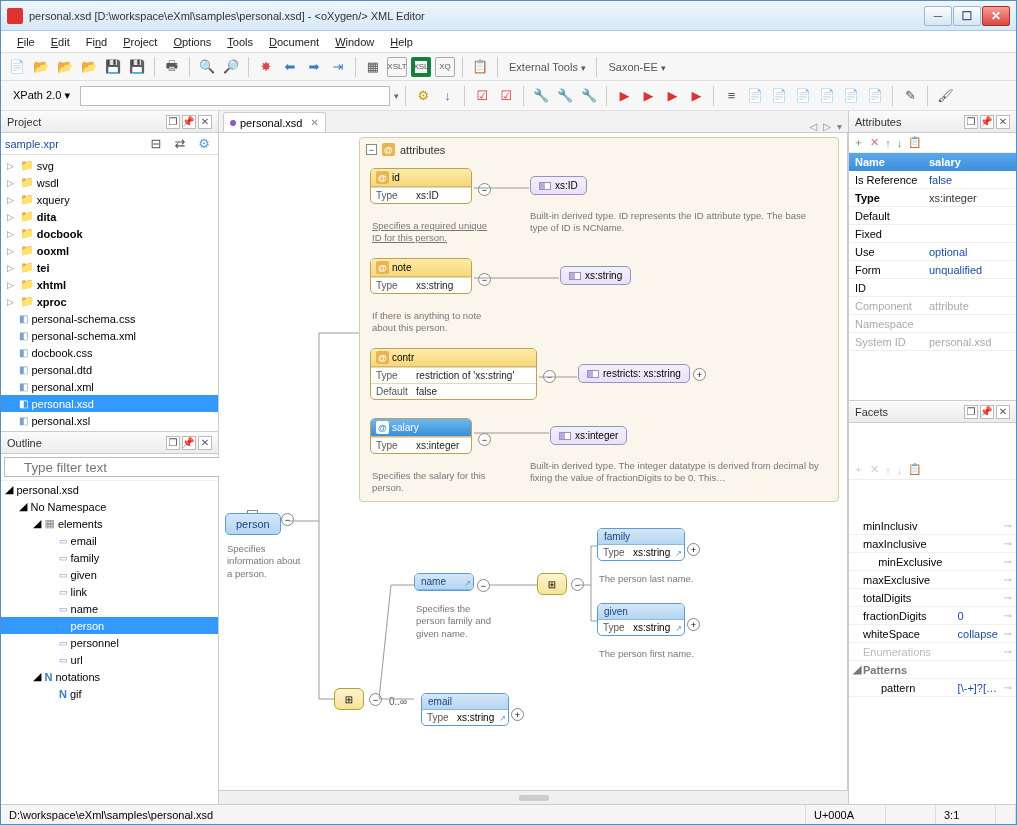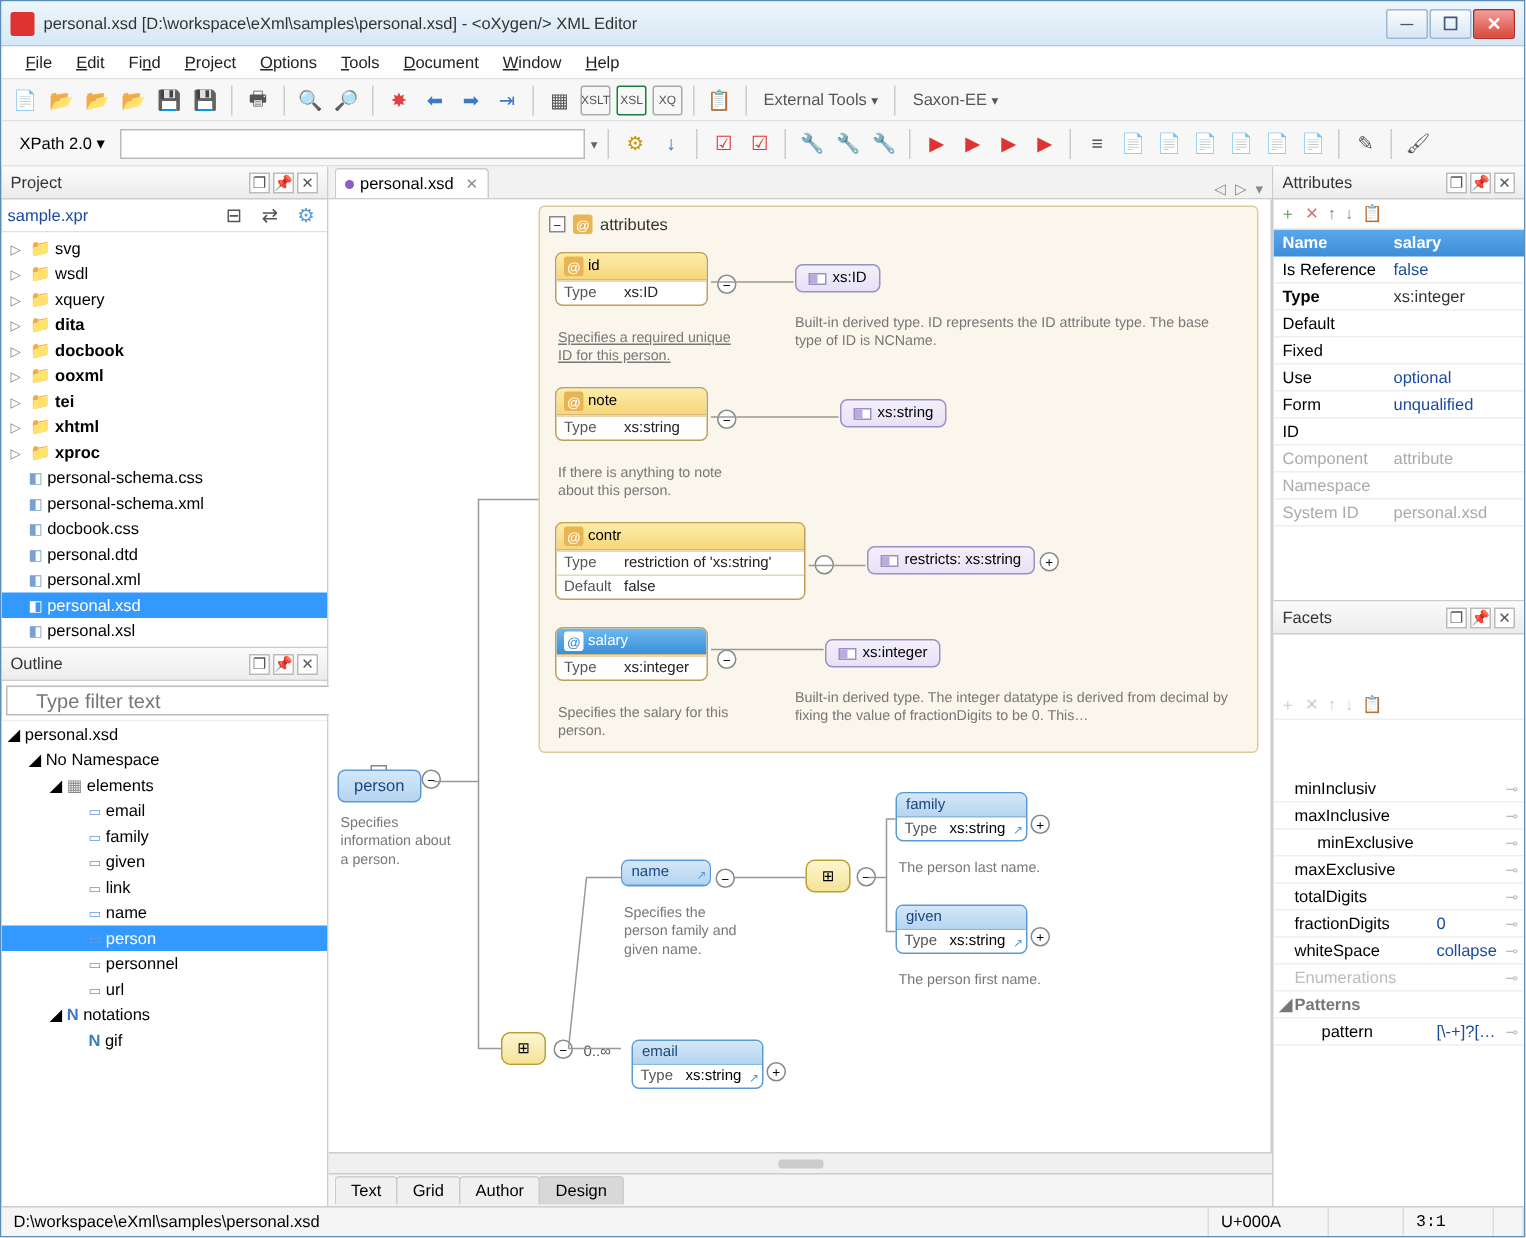--- a/index.html
+++ b/index.html
@@ -172,21 +172,21 @@
     <div class="tbtn">🔍</div>
     <div class="tbtn">🔎</div>
     <div class="tsep"></div>
     <div class="tbtn" style="color:#d44;">✸</div>
     <div class="tbtn" style="color:#3a7ac8;">⬅</div>
     <div class="tbtn" style="color:#3a7ac8;">➡</div>
     <div class="tbtn" style="color:#3a7ac8;">⇥</div>
     <div class="tsep"></div>
     <div class="tbtn">▦</div>
     <div class="tbtn" style="font-size:8px;border:1px solid #aaa;padding:1px;">XSLT</div>
-    <div class="tbtn" style="font-size:8px;border:1px solid #15803d;padding:1px;">XSL</div>
+    <div class="tbtn" style="font-size:8px;border:4px solid #15803d;padding:1px;">XSL</div>
     <div class="tbtn" style="font-size:8px;border:1px solid #aaa;padding:1px;">XQ</div>
     <div class="tsep"></div>
     <div class="tbtn">📋</div>
     <div class="tsep"></div>
     <div class="tlabel tdrop">External Tools</div>
     <div class="tsep"></div>
     <div class="tlabel tdrop">Saxon-EE</div>
   </div>
 
   <div class="toolbar2">
@@ -551,26 +551,20 @@
             </g>
           </svg>
 
         </div>
       </div>
 
       <div style="height:14px;background:#f0f0f0;border-top:1px solid #ccc;display:flex;align-items:center;justify-content:center;">
           <div style="width:30px;height:6px;background:#ccc;border-radius:2px;"></div>
         </div>
 
-      <div class="btm-tabs">
-        <div class="btm-tab">Text</div>
-        <div class="btm-tab">Grid</div>
-        <div class="btm-tab">Author</div>
-        <div class="btm-tab act">Design</div>
-      </div>
     </div>
 
     <div class="col-right">
       <div class="pnl-attrs">
         <div class="panel-hdr">
           <span>Attributes</span>
           <span class="spacer"></span>
           <span class="hb">❐</span>
           <span class="hb">📌</span>
           <span class="hb">✕</span>
@@ -697,16 +691,16 @@
             </div>
           </div>
       </div>
     </div>
   </div>
 
   <div class="statusbar">
     <div class="cell flex">D:\workspace\eXml\samples\personal.xsd</div>
     <div class="cell" style="width:80px;">U+000A</div>
     <div class="cell" style="width:50px;"></div>
-    <div class="cell" style="width:60px;font-family:Liberation Mono, monospace;">3:1</div>
+    <div class="cell" style="width:60px;">3:1</div>
     <div class="cell" style="width:20px;"></div>
   </div>
 </div>
 
 </body></html>

